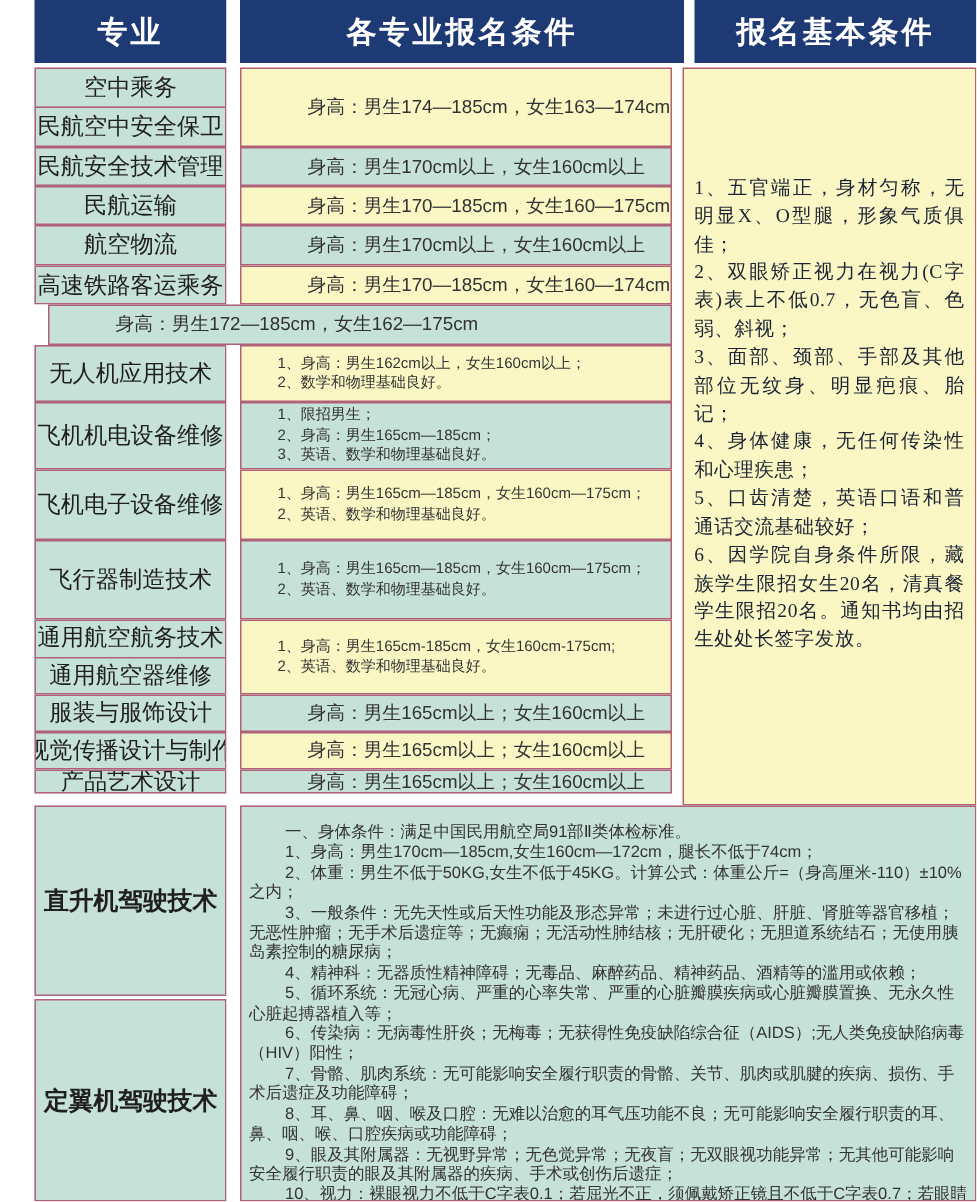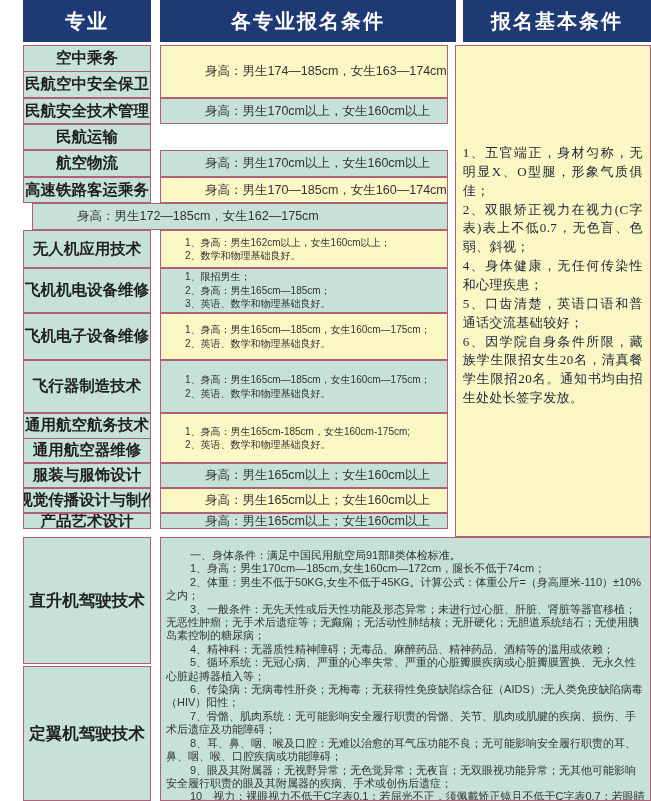--- a/index.html
+++ b/index.html
@@ -19,21 +19,21 @@
   .w-gut2{width:7px;} .w-basic{width:211px;flex:1;}
   .gut{background:#ffffff;flex:0 0 auto;}
   
   .mid{display:flex;height:492px;}
   .left-block{width:433px;display:flex;flex-direction:column;}
   .group{display:flex;flex:0 0 auto;}
   .majors{width:128px;display:flex;flex-direction:column;}
   .major-cell{
     flex:1;background:#c6e1d8;border:1.5px solid #b06077;
     display:flex;align-items:center;justify-content:center;
-    font-weight:bold;font-size:15.5px;color:#1f1f1f;white-space:nowrap;
+    font-weight:normal;font-size:15.5px;color:#1f1f1f;white-space:nowrap;
     overflow:hidden;margin-top:-1px;
   }
   .majors .major-cell:first-child{margin-top:0;}
   .group .gut{width:9px;}
   .cond{
     flex:1;border:1.5px solid #b06077;display:flex;flex-direction:column;
     justify-content:center;font-size:12.5px;color:#333333;
     padding-left:44px;line-height:1.35;
   }
   .cond.multi{padding-left:24px;font-size:10px;}
@@ -103,20 +103,23 @@
           <div class="gut" style="width: 9px;"></div>
           <div class="cond tone-green">
             <div class="cond-line">身高：男生170cm以上，女生160cm以上</div>
           </div>
         </div>
         <div class="group" style="height: 26px;">
           <div class="majors">
             <div class="major-cell">民航运输</div>
           </div>
           <div class="gut" style="width: 9px;"></div>
+          <div class="cond tone-yellow">
+            <div class="cond-line">身高：男生170—185cm，女生160—175cm</div>
+          </div>
         </div>
         <div class="group" style="height: 27px;">
           <div class="majors">
             <div class="major-cell">航空物流</div>
           </div>
           <div class="gut" style="width: 9px;"></div>
           <div class="cond tone-green">
             <div class="cond-line">身高：男生170cm以上，女生160cm以上</div>
           </div>
         </div>
@@ -213,20 +216,21 @@
           <div class="cond tone-green">
             <div class="cond-line">身高：男生165cm以上；女生160cm以上</div>
           </div>
         </div>
       </div>
     <div class="gut w-gut2"></div>
     <div class="basic-cell">
 
     <p class="basic-item">1、五官端正，身材匀称，无明显X、O型腿，形象气质俱佳；</p>
         <p class="basic-item">2、双眼矫正视力在视力(C字表)表上不低0.7，无色盲、色弱、斜视；</p>
+        <p class="basic-item">3、面部、颈部、手部及其他部位无纹身、明显疤痕、胎记；</p>
         <p class="basic-item">4、身体健康，无任何传染性和心理疾患；</p>
         <p class="basic-item">5、口齿清楚，英语口语和普通话交流基础较好；</p>
         <p class="basic-item">6、因学院自身条件所限，藏族学生限招女生20名，清真餐学生限招20名。通知书均由招生处处长签字发放。</p>
       </div>
   </div>
 
   <div class="bottom">
     <div class="pilot-left">
 
     <div class="pilot-cell first">直升机驾驶技术</div>

